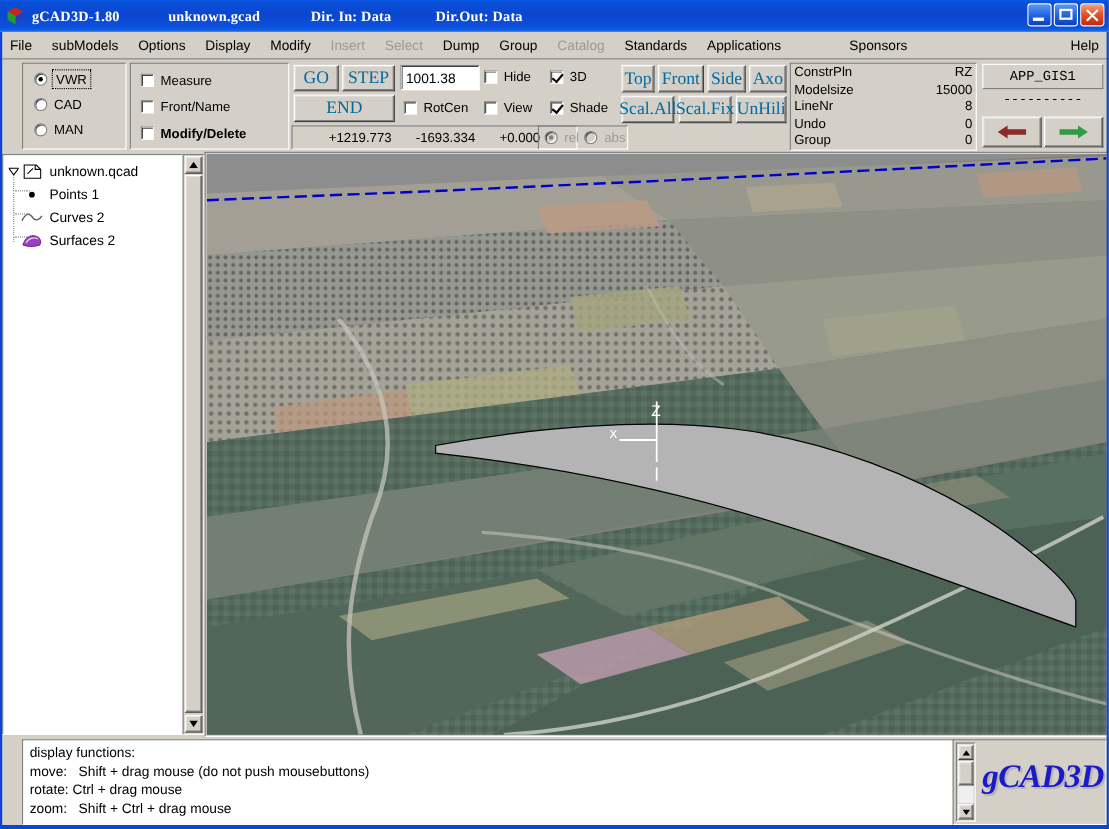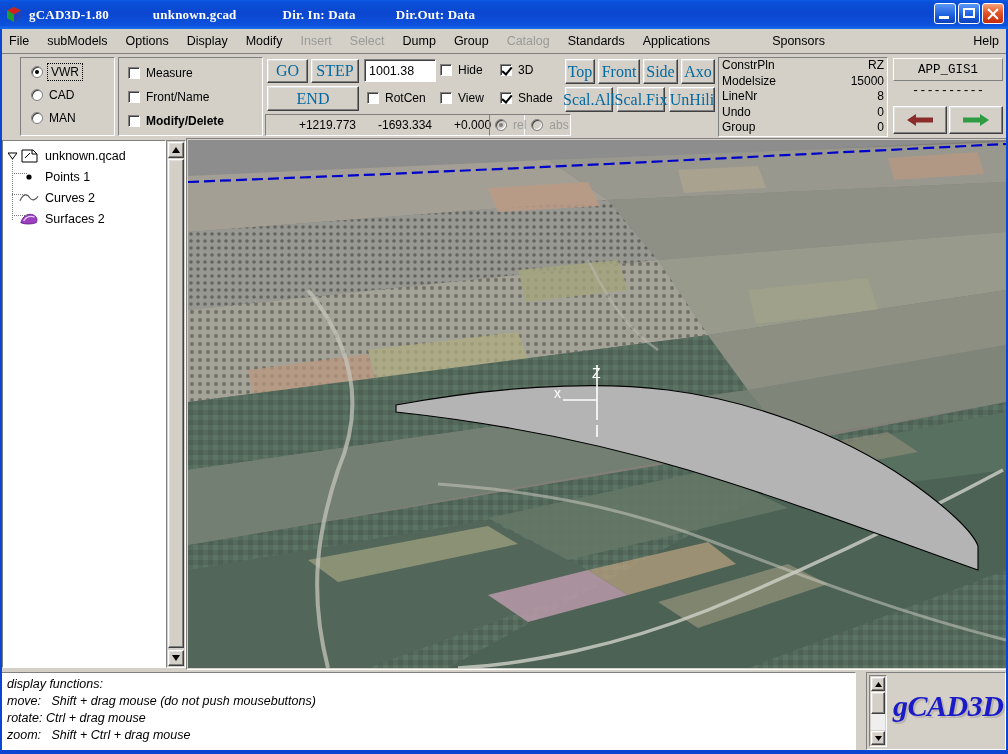--- a/index.html
+++ b/index.html
@@ -132,22 +132,22 @@
     box-shadow:inset -1px -1px 0 #808080, inset 1px 1px 0 #dfdfdf;box-sizing:border-box;
   }
   .sb-track{background:#efefef;}
 
   
   .viewport{position:absolute;left:188px;top:140px;width:818px;height:528px;overflow:hidden;background:#8d8d8d;}
   .vp-svg{position:absolute;left:0;top:0;}
 
   
   .statusbox{
-    position:absolute;left:0;top:672px;width:856px;height:78px;background:#ffffff;
-    box-sizing:border-box;overflow:hidden;font-style:italic;
+    position:absolute;left:20px;top:672px;width:856px;height:78px;background:#ffffff;
+    box-sizing:border-box;overflow:hidden;
   }
   .statusline{font-size:12.5px;color:#000;line-height:17px;padding-left:6px;white-space:pre;}
   .logobox{
     position:absolute;left:866px;top:672px;width:140px;height:78px;background:#d4d0c8;
     box-sizing:border-box;
   }
   .logotext{
     position:absolute;left:26px;top:16px;
     font-family:"Liberation Serif",serif;font-weight:bold;font-style:italic;
     font-size:30px;color:#1a1ac8;letter-spacing:-.5px;

